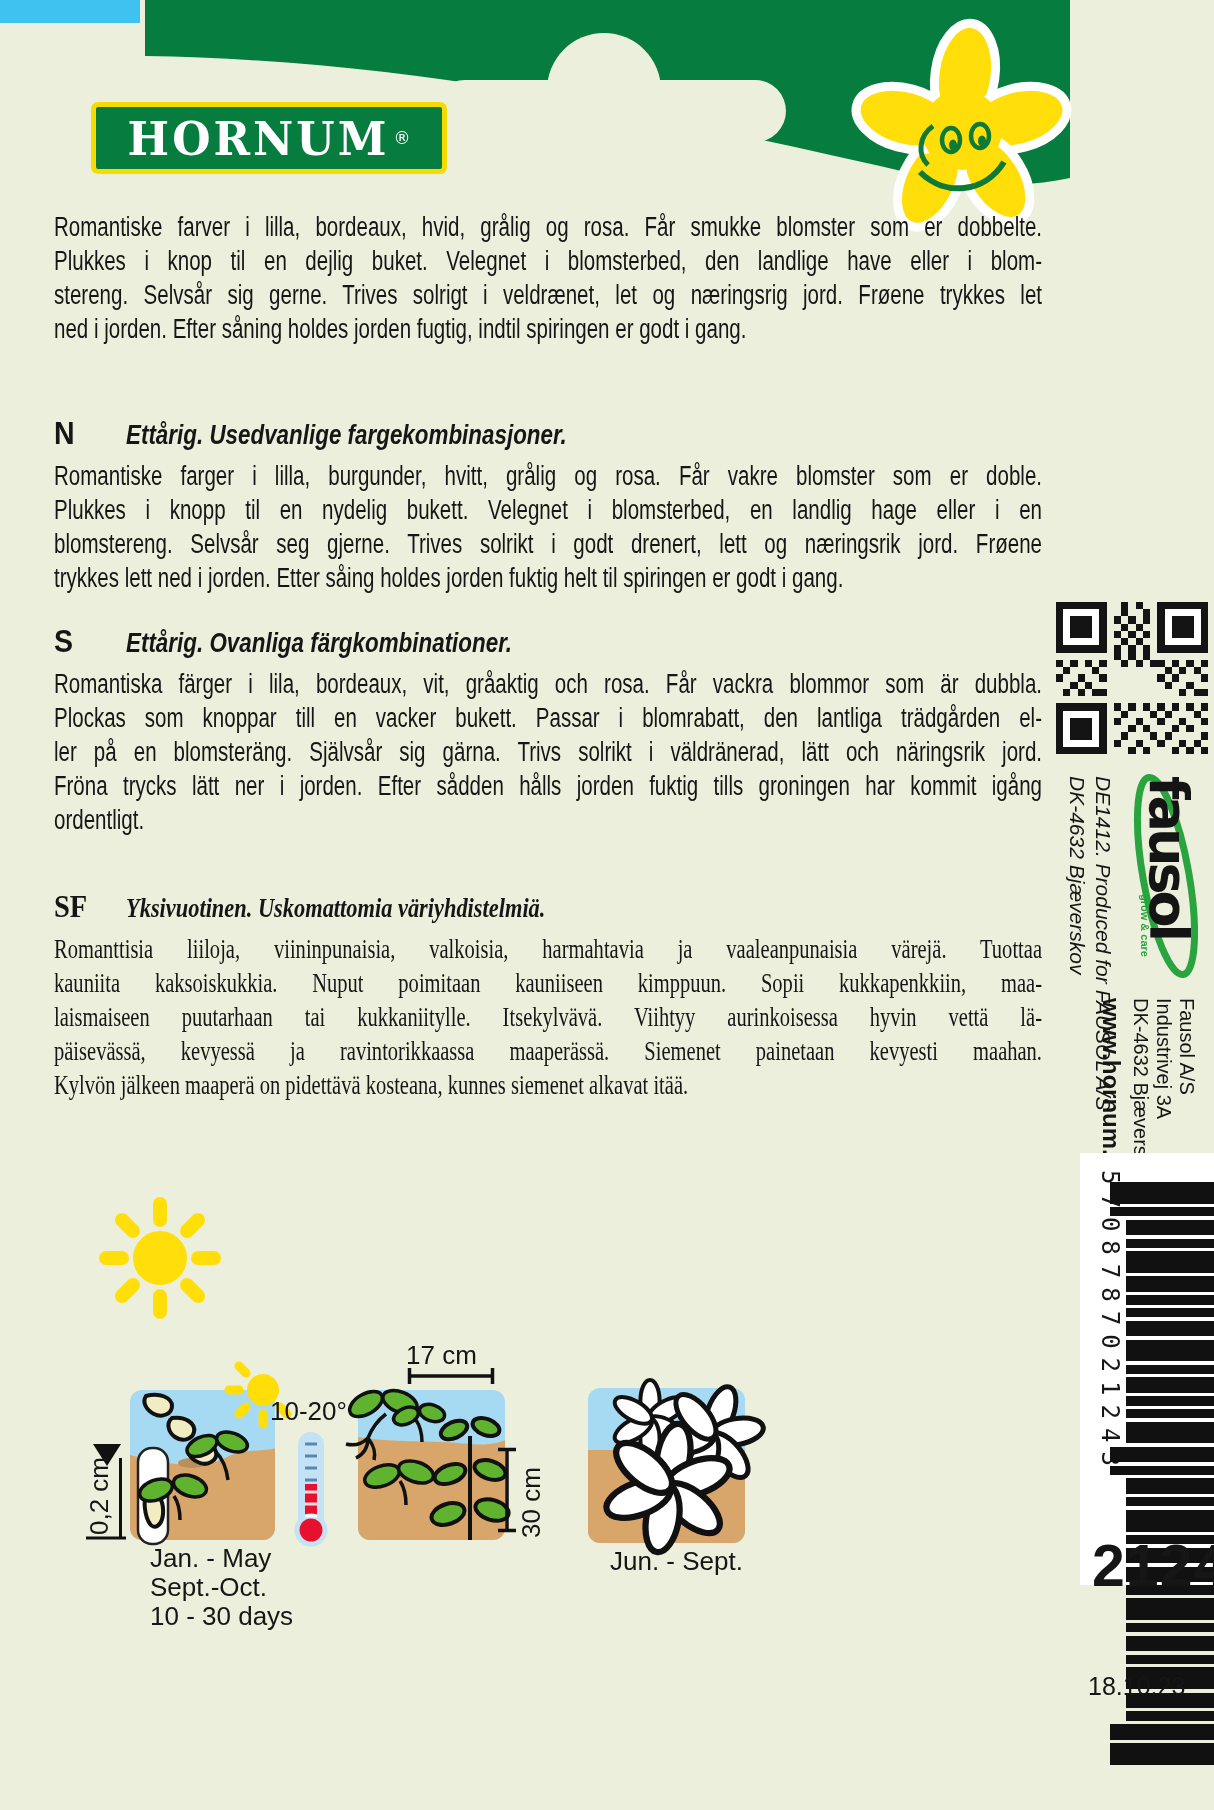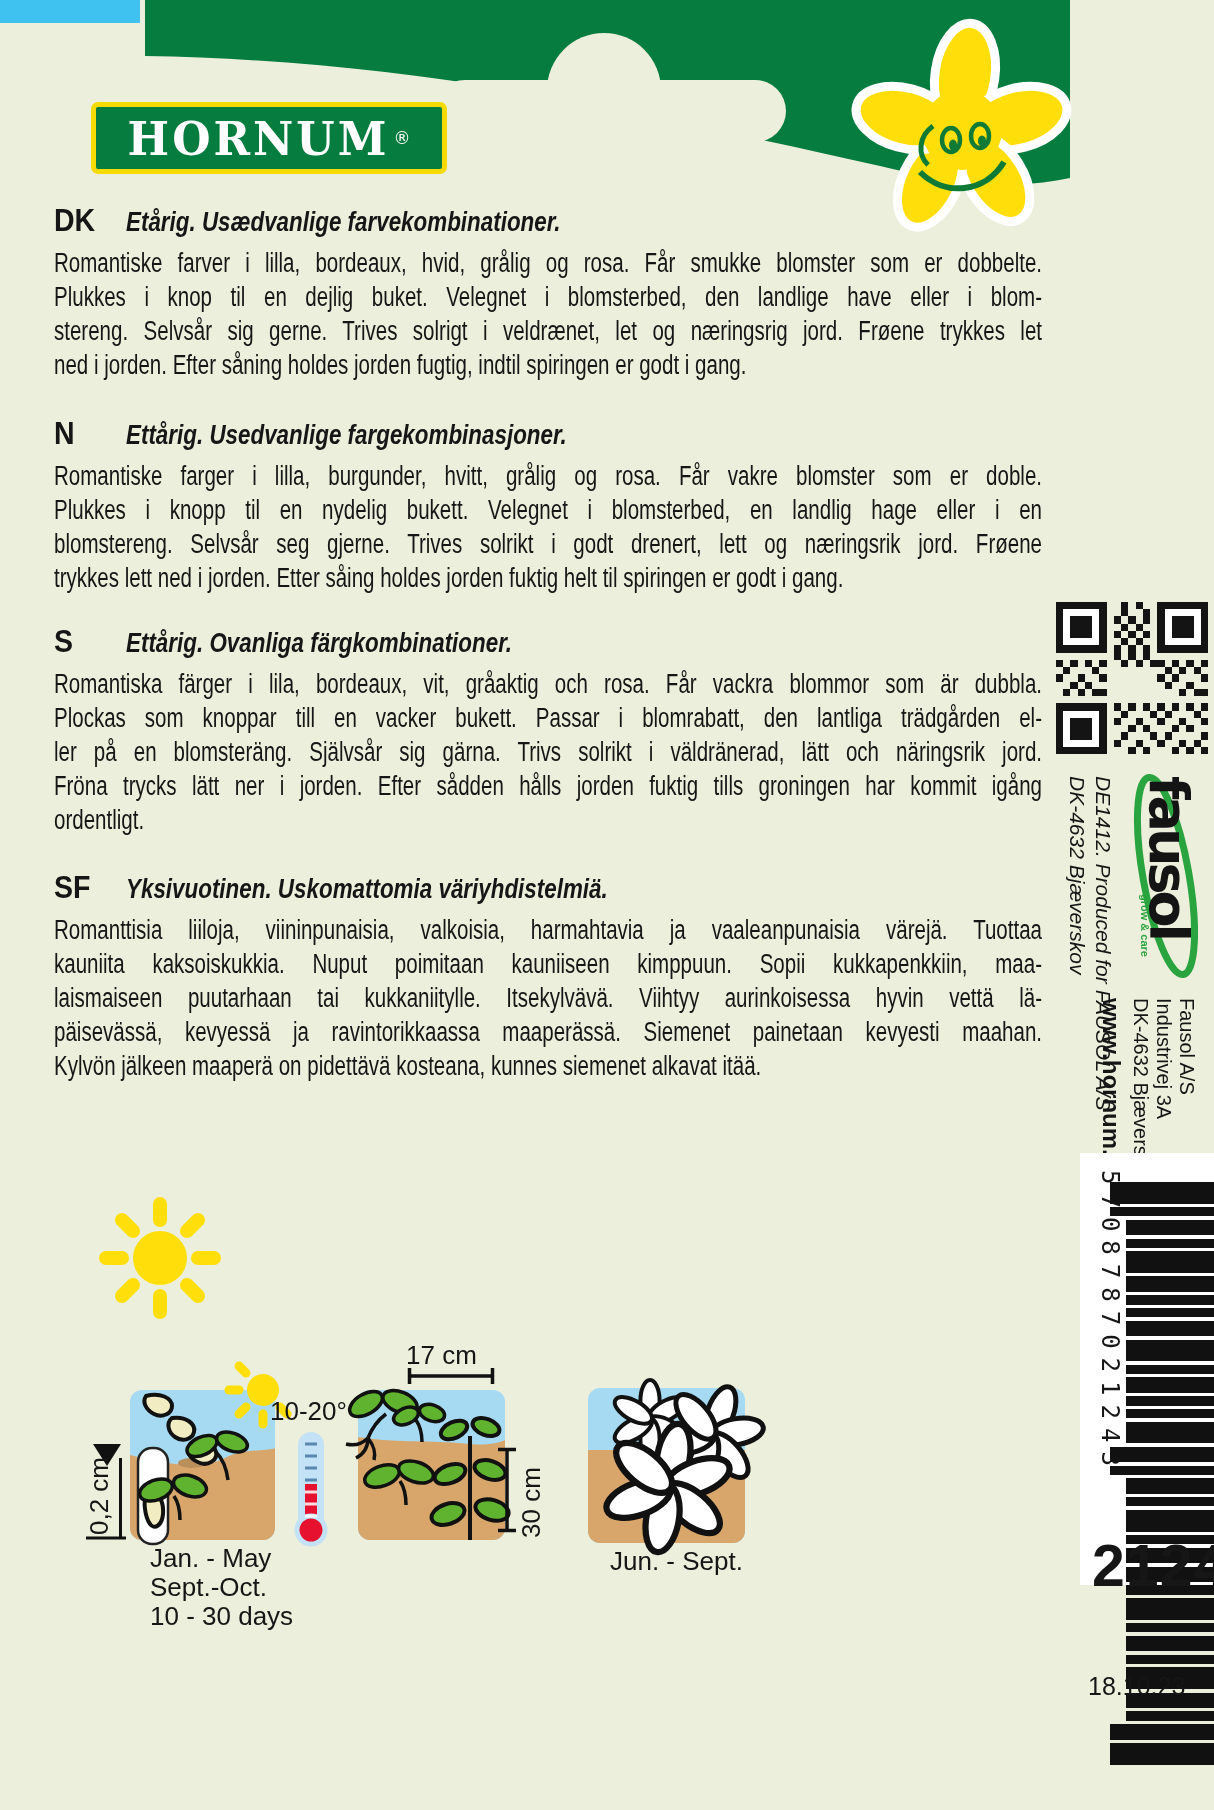--- a/index.html
+++ b/index.html
@@ -73,24 +73,20 @@
       </g>
     </g>
   </svg>
 
   <div class="abs hornum">
     <span class="word">HORNUM</span>
       <span class="reg">®</span>
   </div>
 
   <div class="abs section" style="top:203px;">
-    <div class="srow">
-        <span class="scode">DK</span>
-        <span class="shead">Etårig. Usædvanlige farvekombinationer.</span>
-      </div>
     <div class="sbody">
       <div class="bline">Romantiske farver i lilla, bordeaux, hvid, grålig og rosa. Får smukke blomster som er dobbelte.</div>
       <div class="bline">Plukkes i knop til en dejlig buket. Velegnet i blomsterbed, den landlige have eller i blom-</div>
       <div class="bline">stereng. Selvsår sig gerne. Trives solrigt i veldrænet, let og næringsrig jord. Frøene trykkes let</div>
       <div class="bline">ned i jorden. Efter såning holdes jorden fugtig, indtil spiringen er godt i gang.</div>
     </div>
   </div>
 
   <div class="abs section" style="top:416px;">
     <div class="srow">
@@ -112,21 +108,21 @@
       </div>
     <div class="sbody">
       <div class="bline">Romantiska färger i lila, bordeaux, vit, gråaktig och rosa. Får vackra blommor som är dubbla.</div>
       <div class="bline">Plockas som knoppar till en vacker bukett. Passar i blomrabatt, den lantliga trädgården el-</div>
       <div class="bline">ler på en blomsteräng. Självsår sig gärna. Trivs solrikt i väldränerad, lätt och näringsrik jord.</div>
       <div class="bline">Fröna trycks lätt ner i jorden. Efter sådden hålls jorden fuktig tills groningen har kommit igång</div>
       <div class="bline">ordentligt.</div>
     </div>
   </div>
 
-  <div class="abs section" style="top:870px;">
+  <div class="abs section" style="top:889px;font-family:Liberation Serif, serif;">
     <div class="srow">
         <span class="scode">SF</span>
         <span class="shead">Yksivuotinen. Uskomattomia väriyhdistelmiä.</span>
       </div>
     <div class="sbody">
       <div class="bline">Romanttisia liiloja, viininpunaisia, valkoisia, harmahtavia ja vaaleanpunaisia värejä. Tuottaa</div>
       <div class="bline">kauniita kaksoiskukkia. Nuput poimitaan kauniiseen kimppuun. Sopii kukkapenkkiin, maa-</div>
       <div class="bline">laismaiseen puutarhaan tai kukkaniitylle. Itsekylvävä. Viihtyy aurinkoisessa hyvin vettä lä-</div>
       <div class="bline">päisevässä, kevyessä ja ravintorikkaassa maaperässä. Siemenet painetaan kevyesti maahan.</div>
       <div class="bline">Kylvön jälkeen maaperä on pidettävä kosteana, kunnes siemenet alkavat itää.</div>

